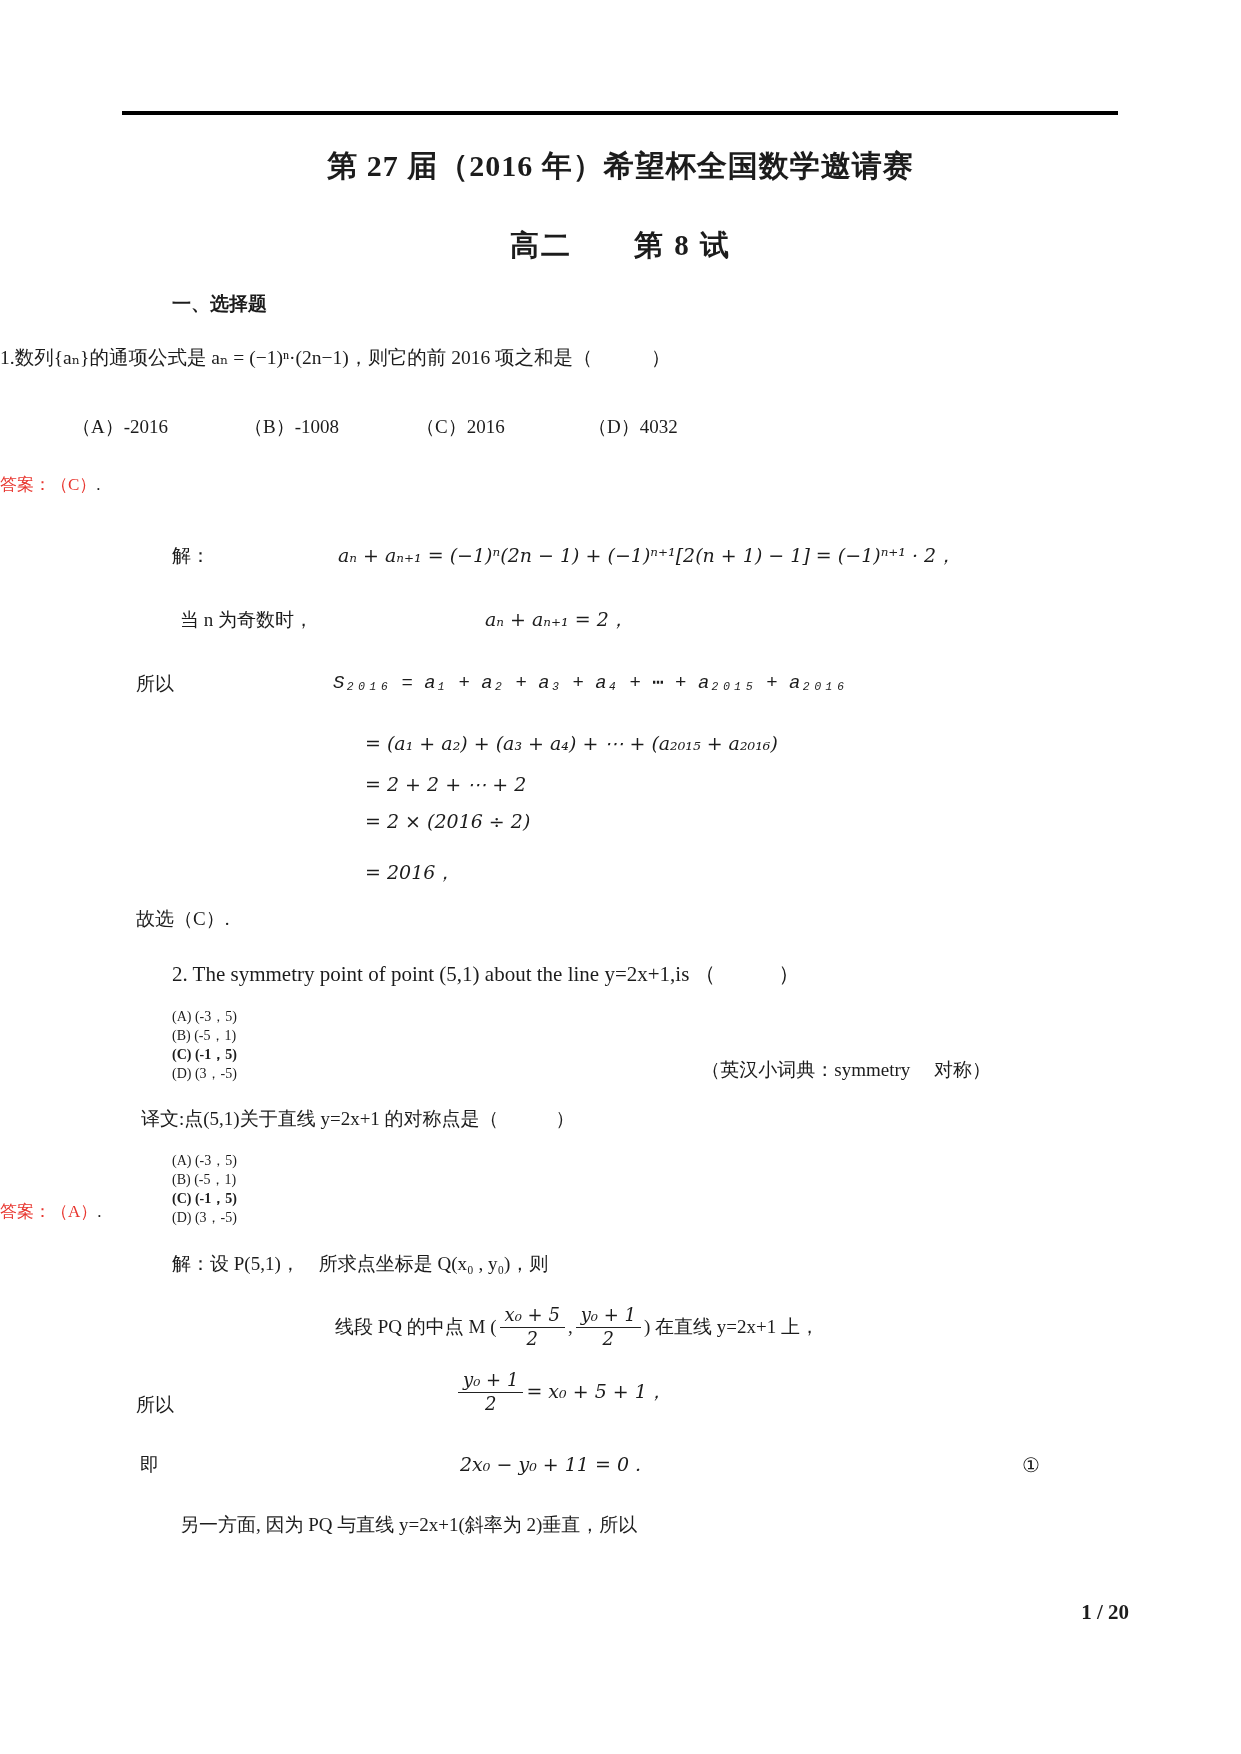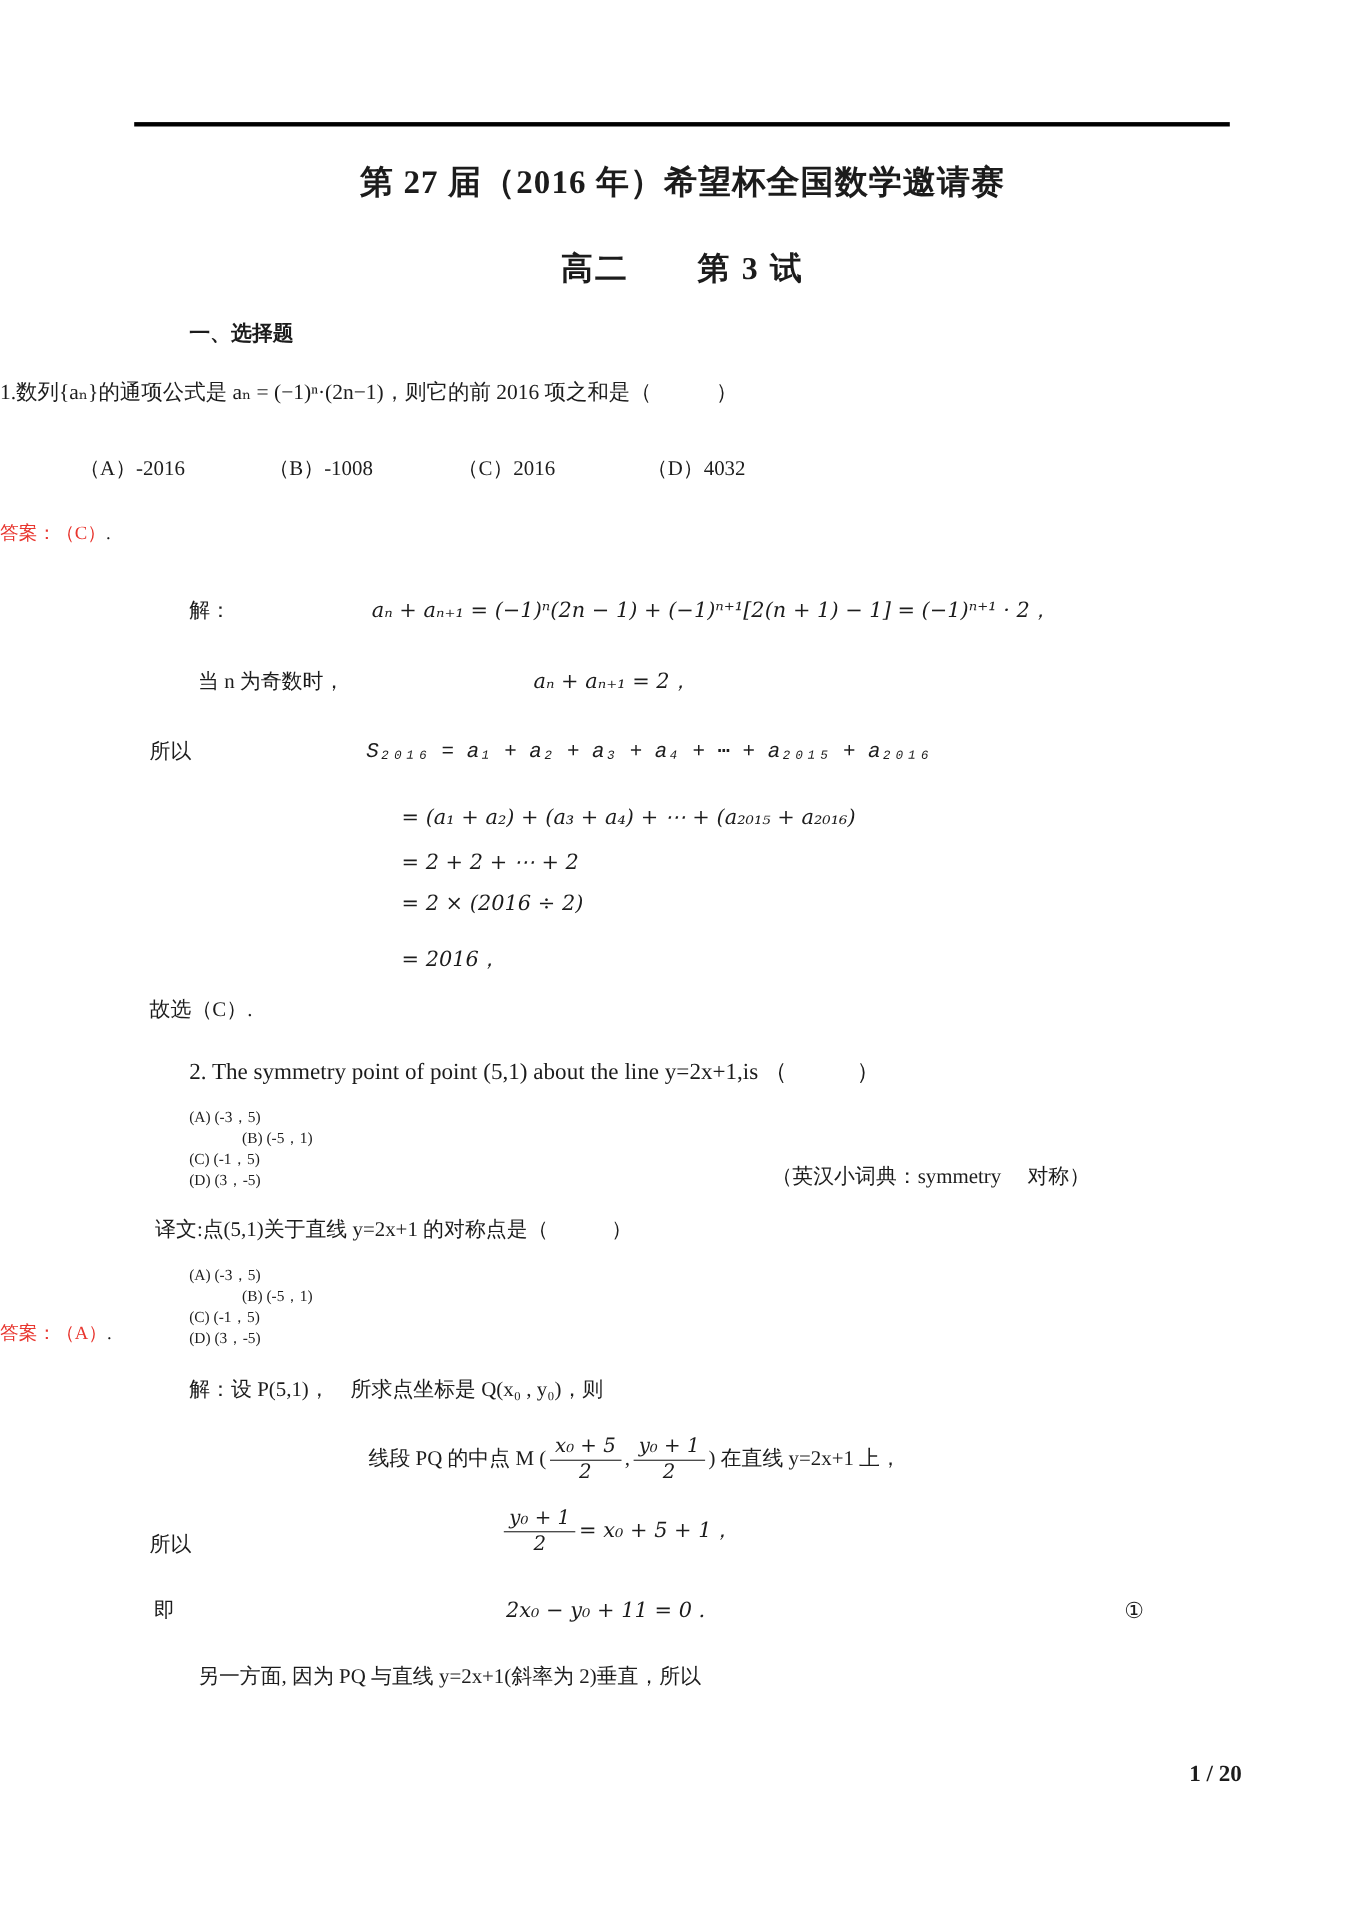--- a/index.html
+++ b/index.html
@@ -38,22 +38,22 @@
   .sol3-row .fml{left:333px;font-family:Liberation Mono, monospace;}
   .solcont{padding-left:365px;}
   .sol4-row{top:731px;}
   .sol5-row{top:772px;}
   .sol6-row{top:809px;}
   .sol7-row{top:860px;}
   .concl-row{top:906px;padding-left:136px;}
   .q2stem-row{top:960px;padding-left:172px;font-size:21px;}
   .q2opts-row{padding-left:172px;display:flex;font-size:14px;flex-direction:column;}
   .q2opts-row .o1{width:150px;}
-  .q2opts-row .o2{width:160px;margin-left:48px;}
-  .q2opts-row .o3{width:138px;}
+  .q2opts-row .o2{width:160px;}
+  .q2opts-row .o3{width:138px;font-weight:bold;}
   .q2o1{top:1008px;}
   .dict-row{top:1057px;text-align:right;padding-right:250px;font-size:19px;}
   .trans-row{top:1106px;padding-left:110px;margin-left:31px;}
   .q2o2{top:1152px;}
   .q2ans-row{top:1201px;}
   .q2solve-row{top:1251px;padding-left:172px;}
   .mid-row{top:1305px;padding-left:335px;}
   .so2-row{top:1370px;}
   .so2-row .lbl{left:136px;top:22px;}
   .so2-row .expr{left:455px;}
@@ -74,21 +74,21 @@
   .frac .den{padding-top:1px;}
 </style>
 </head>
 <body>
 
 <div class="page">
 
   <div class="rule"></div>
 
   <div class="row title-row">第 27 届（2016 年）希望杯全国数学邀请赛</div>
-  <div class="row subtitle-row">高二　　第 3 试</div>
+  <div class="row subtitle-row">高二　　第 8 试</div>
 
   <div class="row heading-row">一、选择题</div>
 
   <div class="row q1stem-row">1.数列{aₙ}的通项公式是 aₙ = (−1)ⁿ·(2n−1)，则它的前 2016 项之和是（　　　）</div>
 
   <div class="row q1opts-row">
     <span class="opt">（A）-2016</span>
     <span class="opt">（B）-1008</span>
     <span class="opt">（C）2016</span>
     <span class="opt">（D）4032</span>

